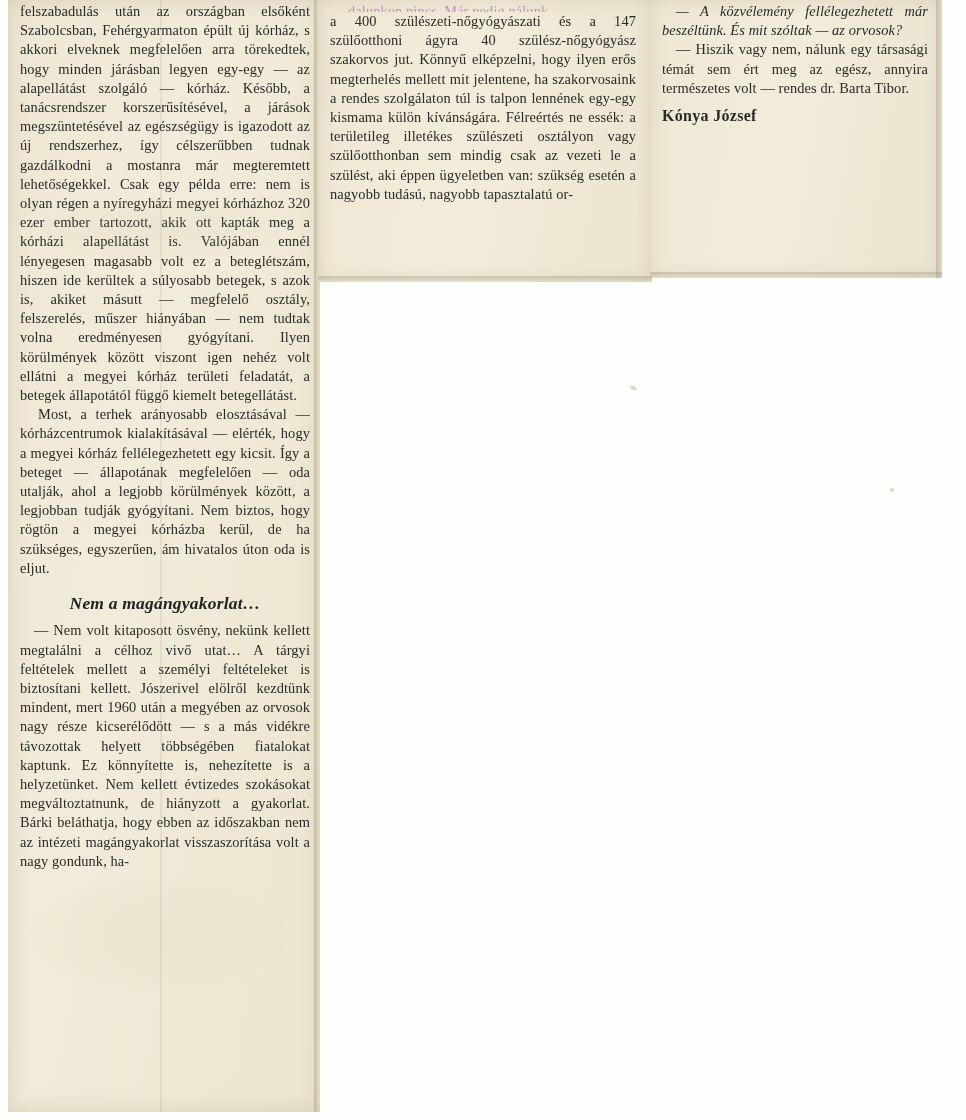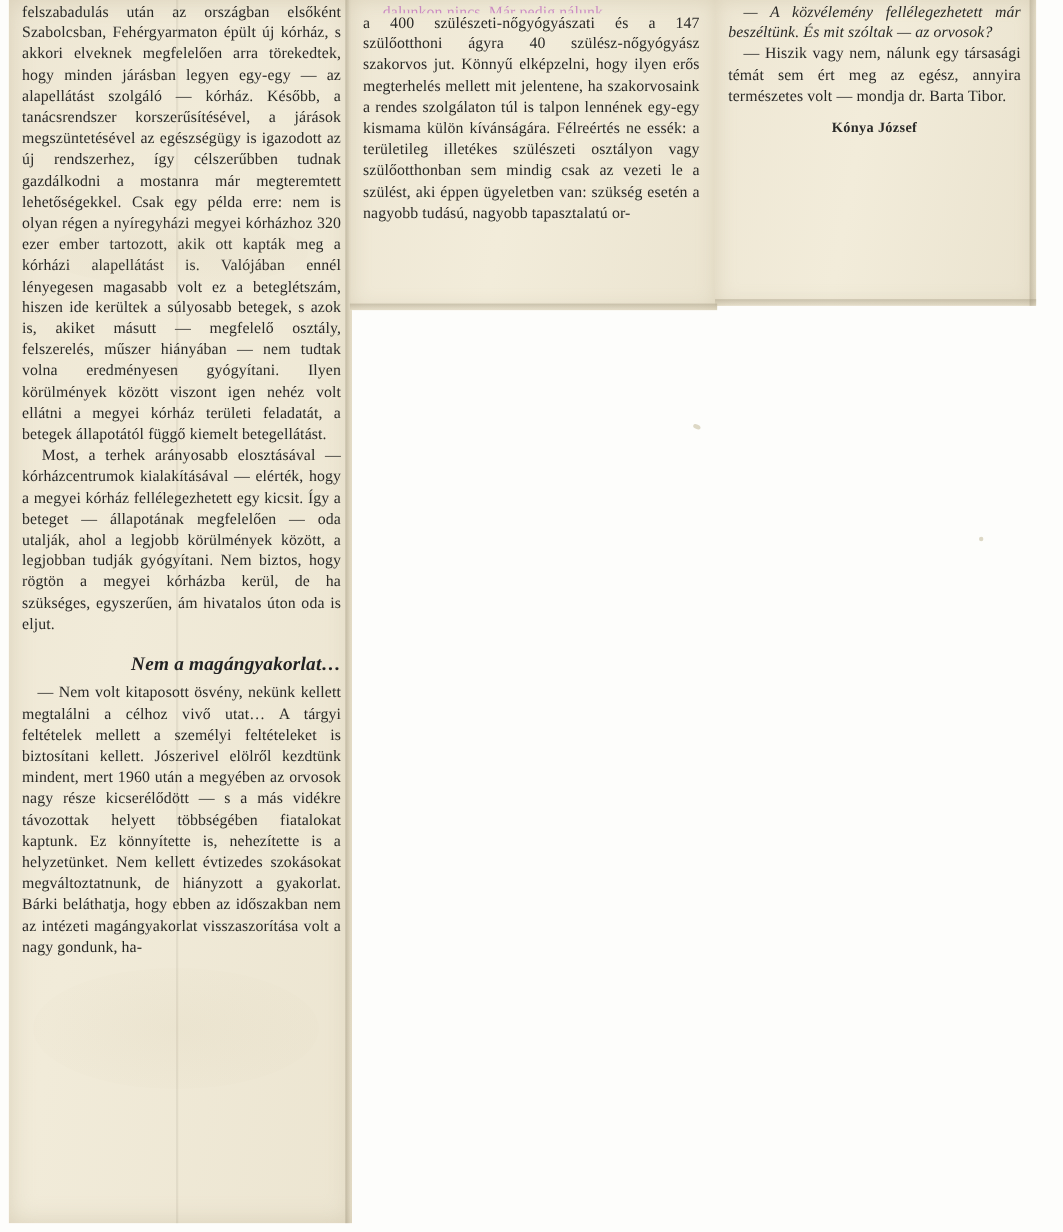--- a/index.html
+++ b/index.html
@@ -99,32 +99,32 @@
 
   .col-1 { left: 20px; top: 2px; width: 290px; }
   .col-2 { left: 330px; top: 2px; width: 306px; }
   .col-3 { left: 662px; top: 2px; width: 266px; }
 
   .subhead {
     font-family: "Liberation Serif", serif;
     font-style: italic;
     font-weight: bold;
     font-size: 17.5px;
-    text-align: right;
+    text-align: center;
     margin: 16px 0 8px 0;
     letter-spacing: 0.2px;
     color: #222;
   }
 
   .italic { font-style: italic; }
 
   .byline {
-    text-align: center;
+    text-align: left;
     font-weight: bold;
-    font-size: 13px;
+    font-size: 16px;
     margin-top: 8px;
     letter-spacing: 0.3px;
   }
 
   
   .clipped-line {
     color: #a21caf;
     opacity: 0.45;
     height: 10px;
     overflow: hidden;
@@ -170,21 +170,21 @@
     <p class="dash">— Nem volt kitaposott ösvény, nekünk kellett megtalálni a célhoz vivő utat… A tárgyi feltételek mellett a személyi feltételeket is biztosítani kellett. Jószerivel elölről kezdtünk mindent, mert 1960 után a megyében az orvosok nagy része kicserélődött — s a más vidékre távozottak helyett többségében fiatalokat kaptunk. Ez könnyítette is, nehezítette is a helyzetünket. Nem kellett évtizedes szokásokat megváltoztatnunk, de hiányzott a gyakorlat. Bárki beláthatja, hogy ebben az időszakban nem az intézeti magángyakorlat visszaszorítása volt a nagy gondunk, ha-</p>
   </div>
 
   <div class="col col-2">
     <p class="clipped-line">dalunkon nincs. Már pedig nálunk</p>
     <p class="noindent">a 400 szülészeti-nőgyógyászati és a 147 szülőotthoni ágyra 40 szülész-nőgyógyász szakorvos jut. Könnyű elképzelni, hogy ilyen erős megterhelés mellett mit jelentene, ha szakorvosaink a rendes szolgálaton túl is talpon lennének egy-egy kismama külön kívánságára. Félreértés ne essék: a területileg illetékes szülészeti osztályon vagy szülőotthonban sem mindig csak az vezeti le a szülést, aki éppen ügyeletben van: szükség esetén a nagyobb tudású, nagyobb tapasztalatú or-</p>
   </div>
 
   <div class="col col-3">
     <p class="dash italic">— A közvélemény fellélegezhetett már beszéltünk. És mit szóltak — az orvosok?</p>
-    <p class="dash">— Hiszik vagy nem, nálunk egy társasági témát sem ért meg az egész, annyira természetes volt — mondja dr. Barta Tibor.</p>
+    <p class="dash">— Hiszik vagy nem, nálunk egy társasági témát sem ért meg az egész, annyira természetes volt — rendes dr. Barta Tibor.</p>
     <div class="byline">Kónya József</div>
   </div>
 
   <div class="speck" style="left:630px; top:386px; width:7px; height:4px; transform:rotate(25deg);"></div>
   <div class="speck" style="left:890px; top:488px; width:4px; height:4px;"></div>
   <div class="smudge" style="left:40px; top:200px; width:240px; height:60px; background:radial-gradient(ellipse at center, rgba(200,188,155,0.5), rgba(255,255,255,0));"></div>
   <div class="smudge" style="left:30px; top:880px; width:260px; height:110px; background:radial-gradient(ellipse at center, rgba(205,193,160,0.45), rgba(255,255,255,0));"></div>
   <div class="fold" style="left:160px; top:0; width:2px; height:1112px;"></div>
 
 </div>

